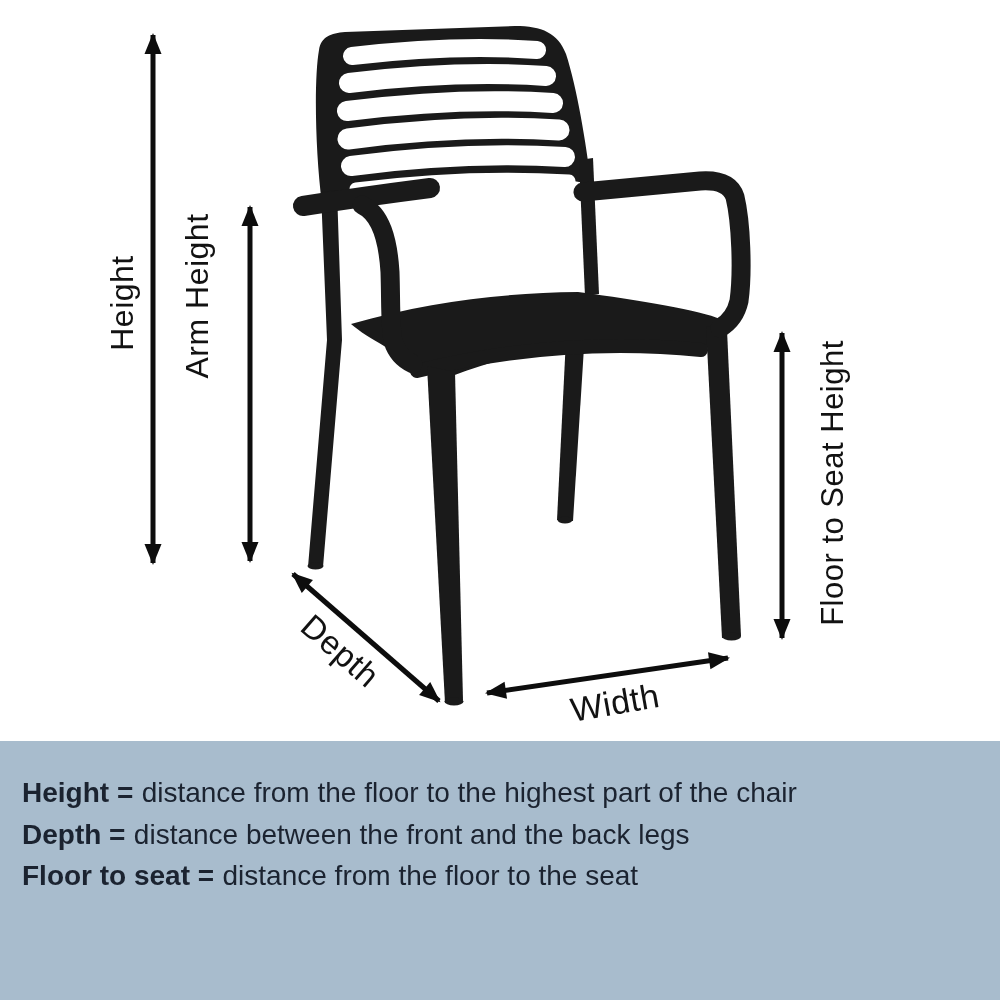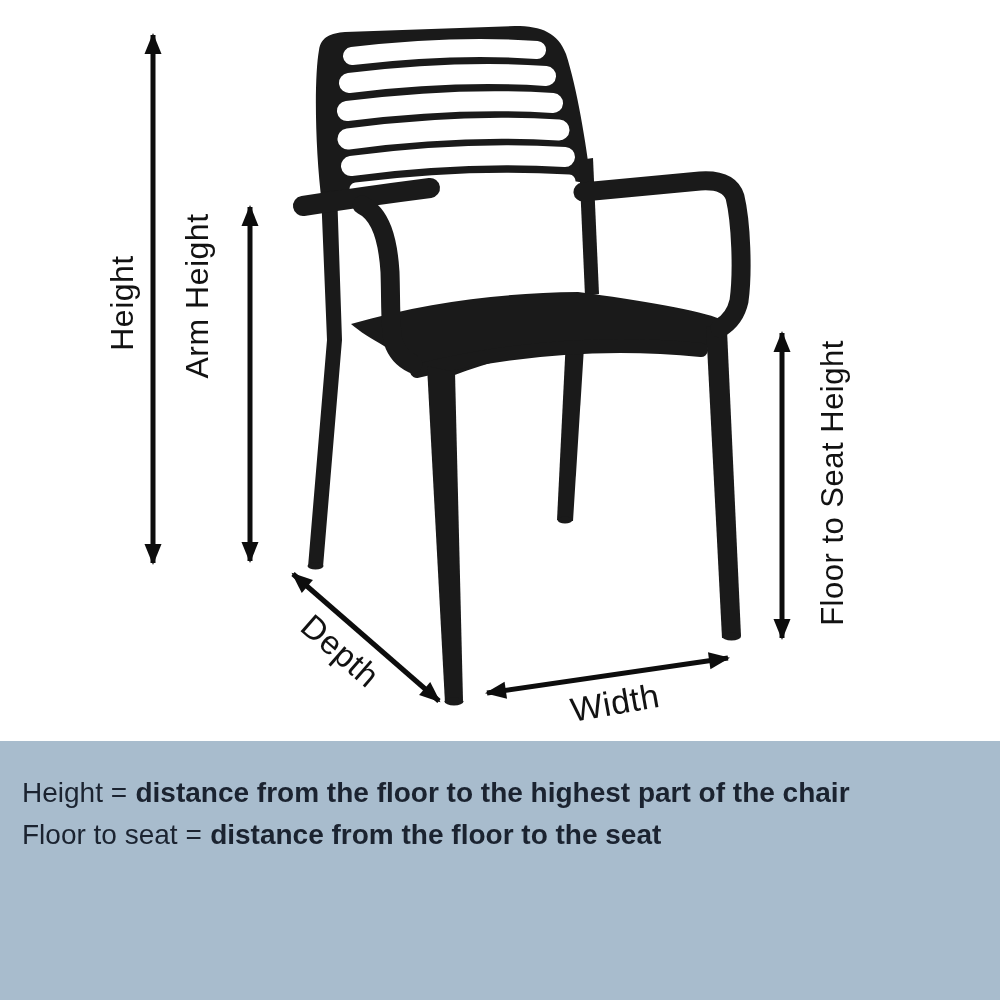--- a/index.html
+++ b/index.html
@@ -27,22 +27,22 @@
   .legend{
     position:absolute;left:0;top:741px;width:1000px;height:259px;
     background:#a8bccd;
     box-sizing:border-box;
     padding:31px 18px 0 22px;
   }
   .legend-line{
     font-size:28px;line-height:41.5px;color:#1b2330;
     white-space:nowrap;
   }
-  .legend-term{font-weight:400;margin-right:0.3em;text-align:center;}
-  .legend-def{font-weight:700;}
+  .legend-term{font-weight:700;margin-right:0.3em;text-align:center;}
+  .legend-def{font-weight:400;}
 </style>
 </head>
 <body>
 
 <div class="canvas">
 
   <svg class="diagram-svg" width="1000" height="1000" viewBox="0 0 1000 1000">
     <defs>
       <marker id="ah" markerUnits="userSpaceOnUse" markerWidth="26" markerHeight="26" refX="21" refY="13" orient="auto-start-reverse">
         <path d="M2,4.5 L23,13 L2,21.5 Z" fill="#0d0d0d"></path>
@@ -119,17 +119,20 @@
   <div class="dim-label rot-ccw label-arm-height">Arm Height</div>
   <div class="dim-label rot-ccw label-floor-seat">Floor to Seat Height</div>
   <div class="dim-label label-depth">Depth</div>
   <div class="dim-label label-width">Width</div>
 
   <div class="legend">
     <div class="legend-line">
       <span class="legend-term">Height =</span><span class="legend-def">distance from the floor to the highest part of the chair</span>
     </div>
     <div class="legend-line">
+      <span class="legend-term">Depth =</span><span class="legend-def">distance between the front and the back legs</span>
+    </div>
+    <div class="legend-line">
       <span class="legend-term">Floor to seat =</span><span class="legend-def">distance from the floor to the seat</span>
     </div>
   </div>
 
 </div>
 
 </body></html>

